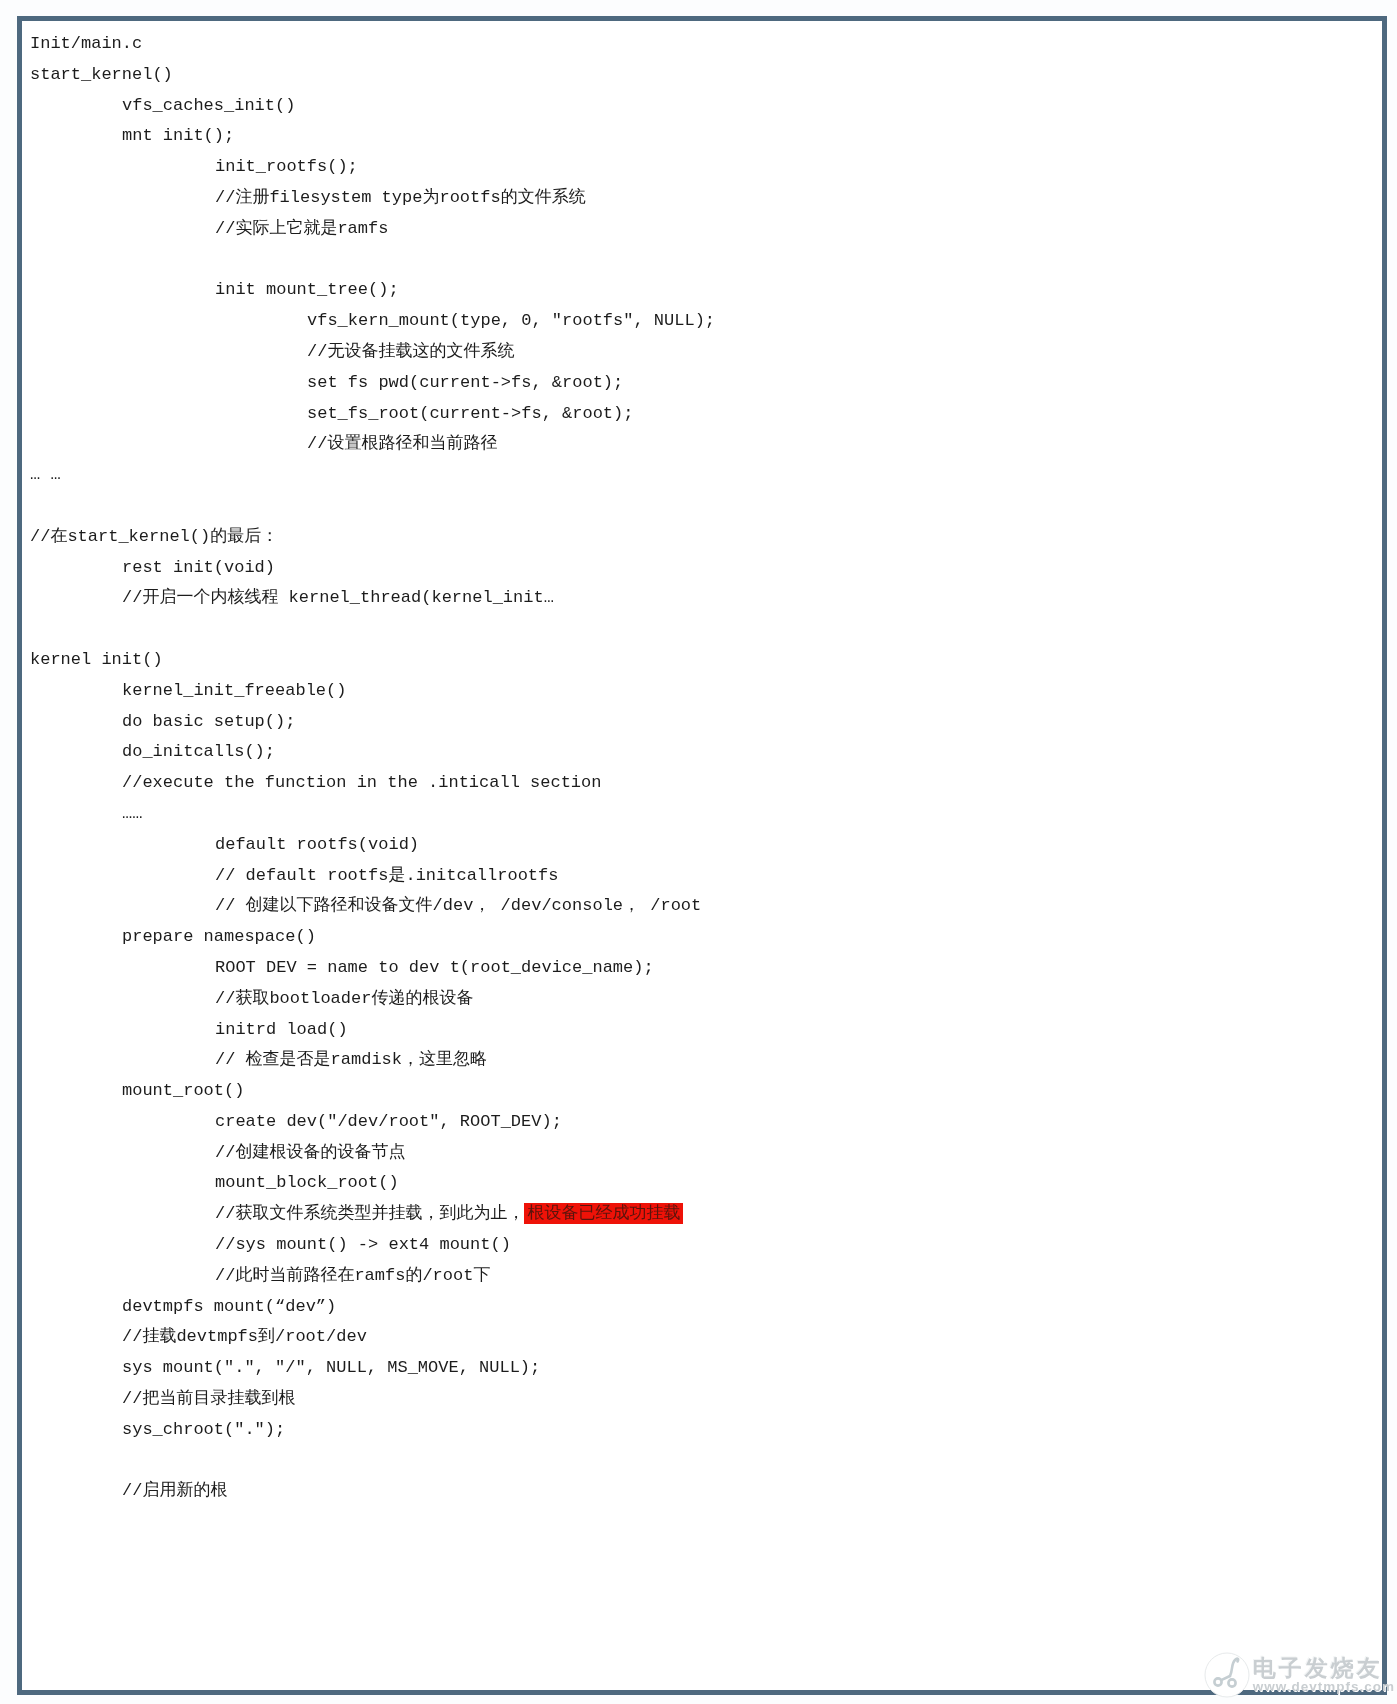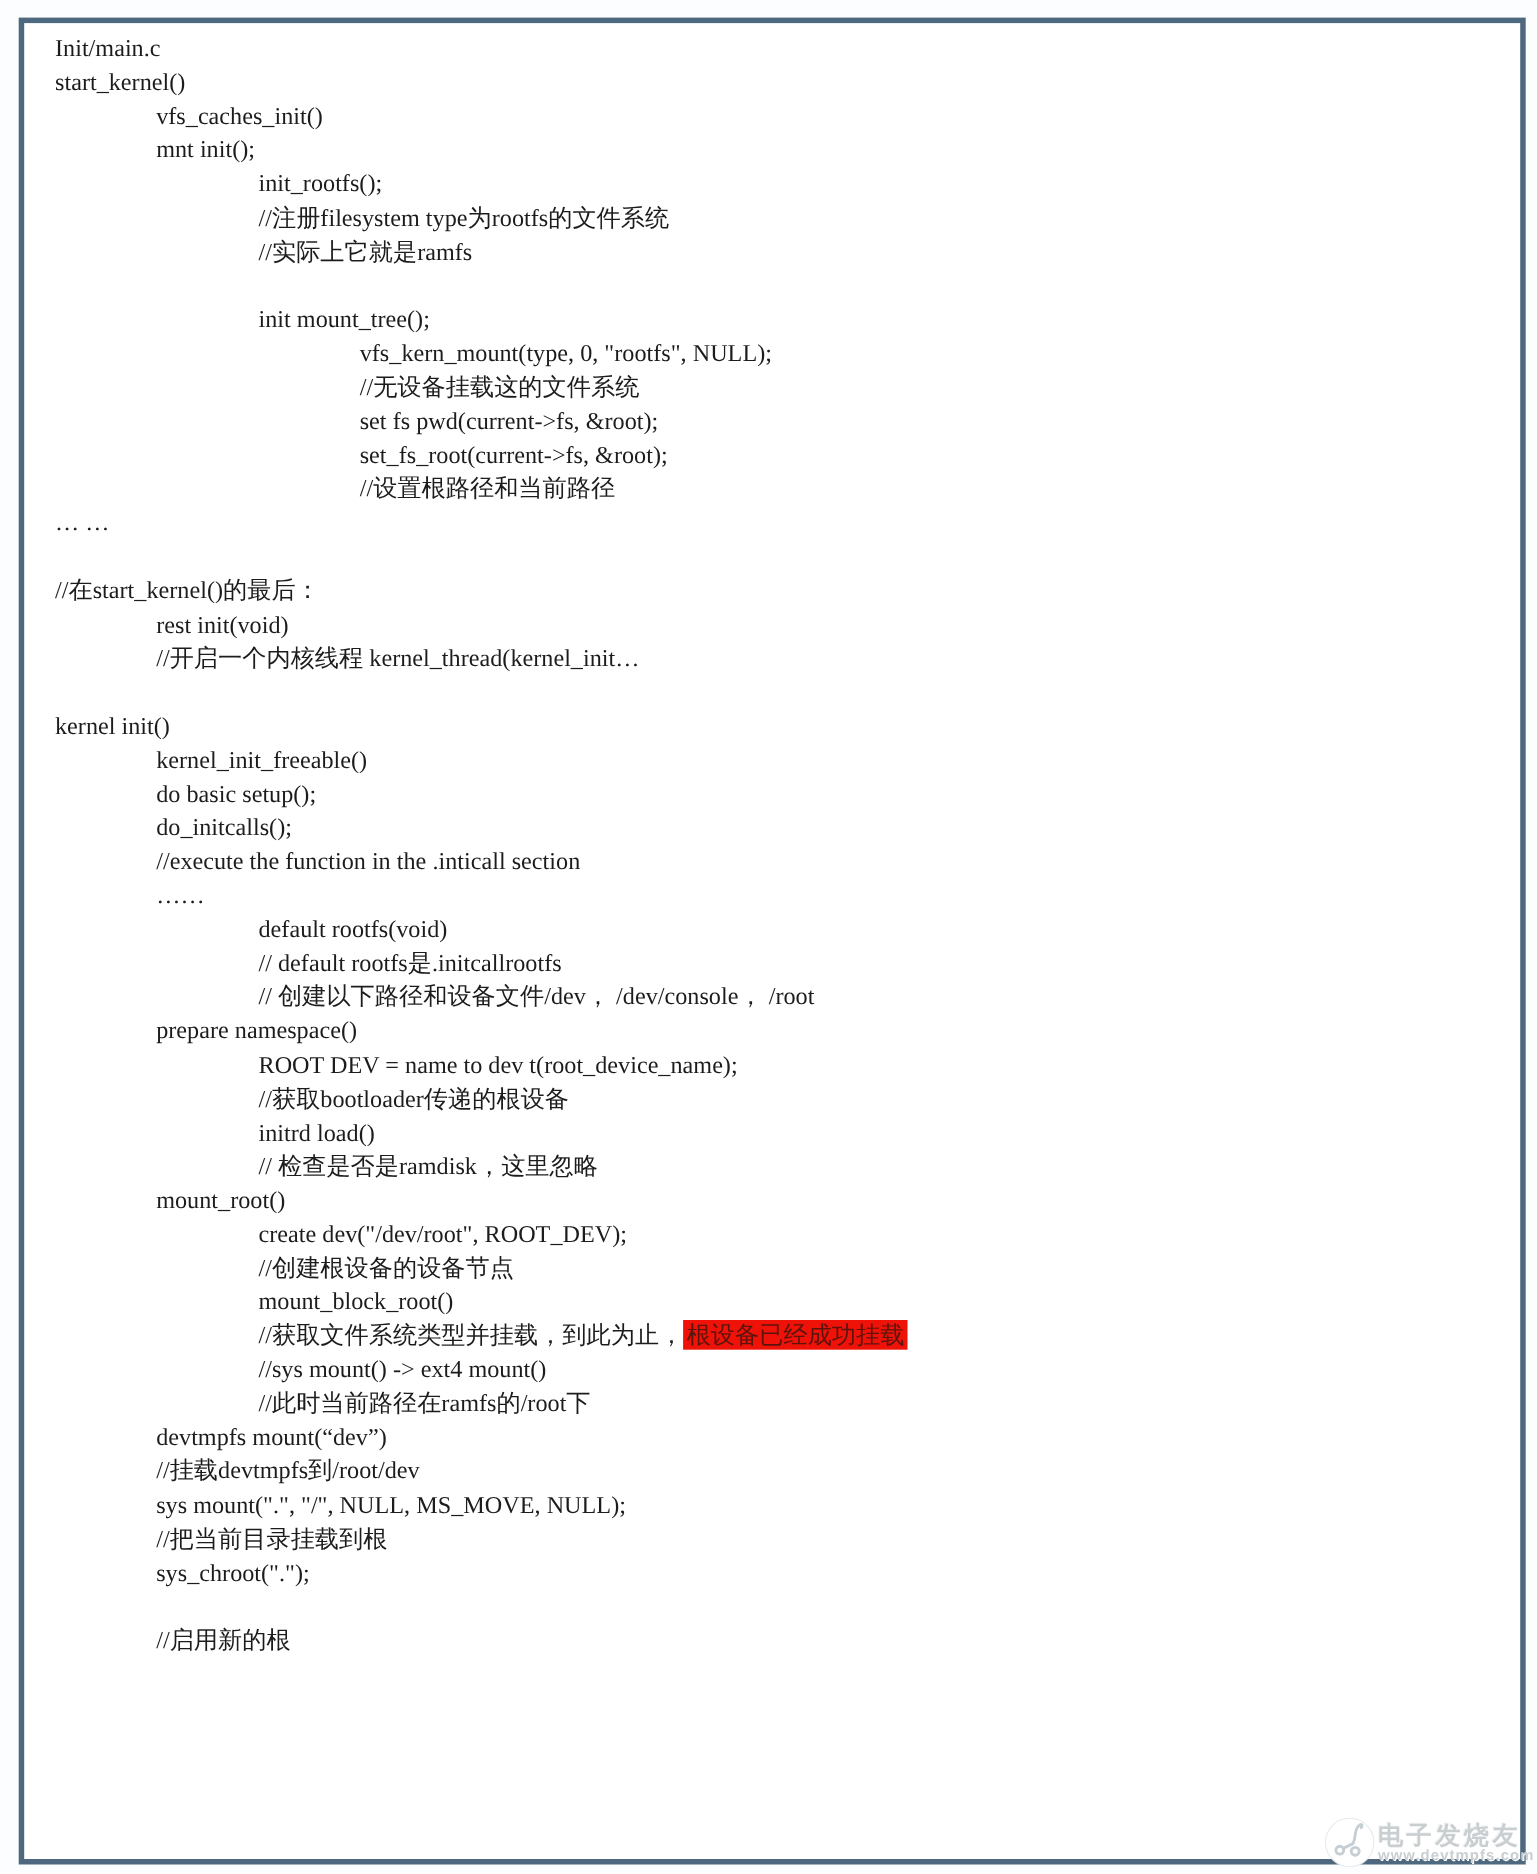--- a/index.html
+++ b/index.html
@@ -12,23 +12,23 @@
   }
   .frame{
     position:absolute;
     left:17px;top:16px;
     width:1360px;height:1669px;
     border:5px solid var(--border-color,#4e697f);
     background:#ffffff;
     box-sizing:content-box;
   }
   .code{
-    padding:8px 6px 0 28px;
-    font-family:Liberation Serif, serif;
-    font-size:22px;
+    padding:8px 6px 0 8px;
+    font-family:Liberation Mono, monospace;
+    font-size:17px;
     line-height:30.8px;
     color:var(--code-color,#1c1c1c);
     white-space:pre;
   }
   .line{min-height:30.8px;}
   .ind0{padding-left:0;}
   .ind1{padding-left:92px;}
   .ind2{padding-left:185px;}
   .ind3{padding-left:277px;}
   .hl{

